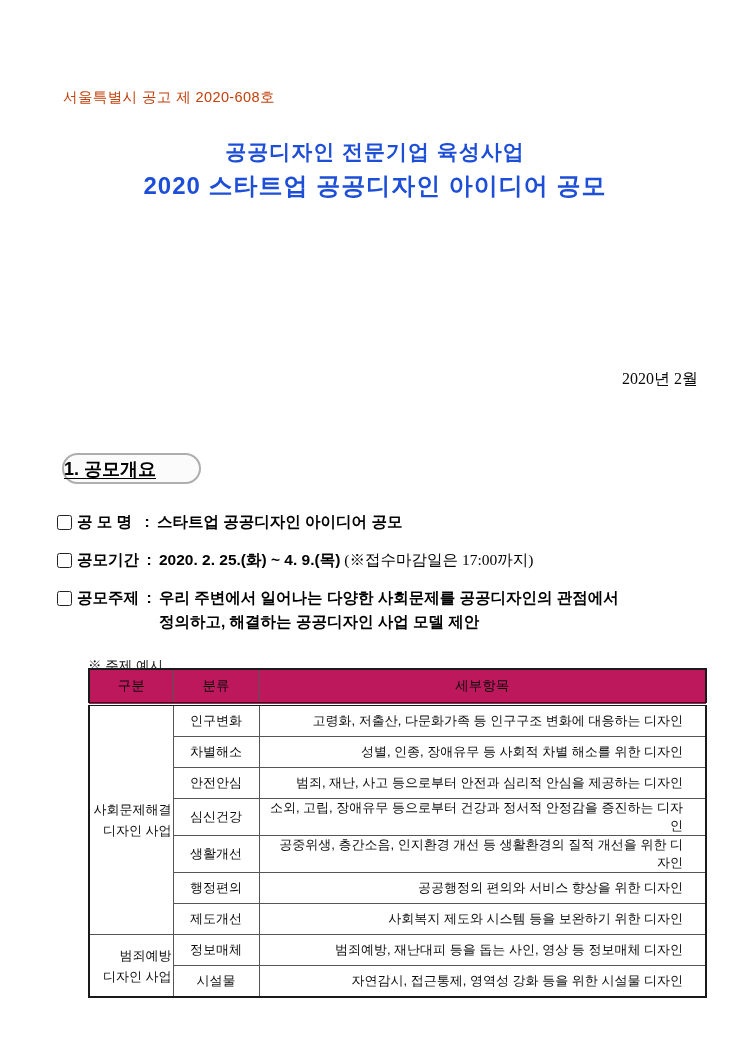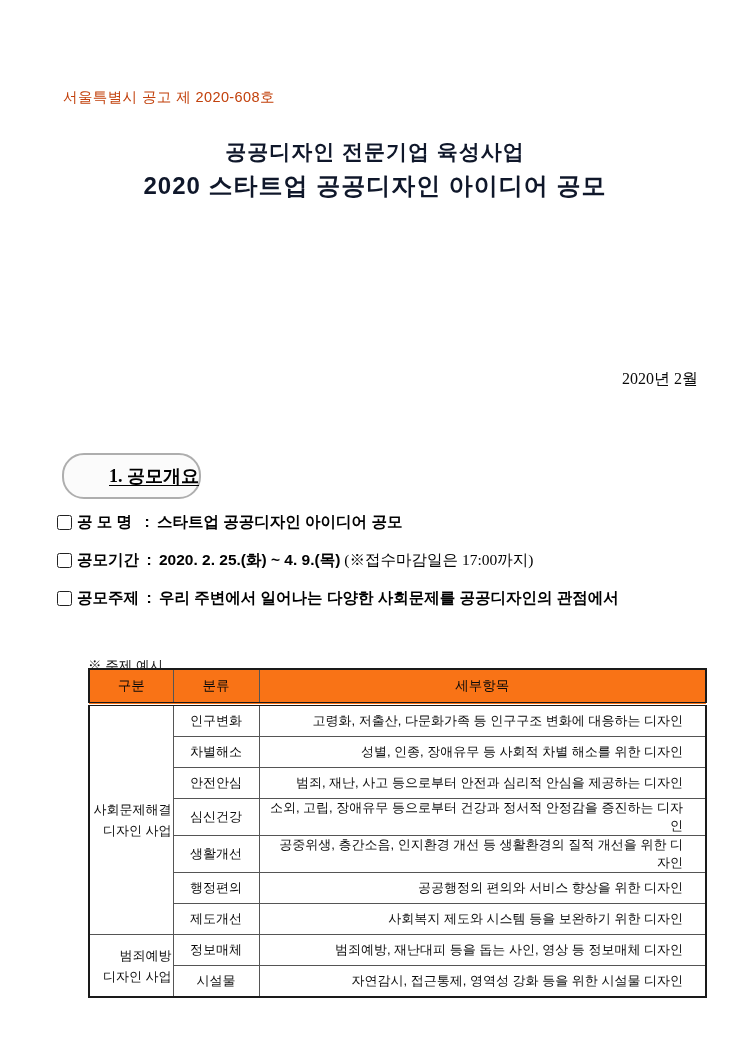--- a/index.html
+++ b/index.html
@@ -4,40 +4,40 @@
 <style>
   html,body { margin:0; padding:0; background:#ffffff; }
   .page {
     position:relative; width:750px; height:1060px; background:#ffffff;
     color:#000; font-family:"Liberation Sans", sans-serif; overflow:hidden;
   }
   .doc-number {
     position:absolute; left:63px; top:88px;
     font-size:14.5px; letter-spacing:0.4px; color:#c2410c;
   }
-  .title-block { position:absolute; left:0; right:0; top:135px; text-align:center; font-weight:bold; color:#0f172a; }
+  .title-block { position:absolute; left:0; right:0; top:135px; text-align:center; font-weight:bold; color:#1d4ed8; }
   .title1 { font-size:21px; line-height:33px; letter-spacing:1px; }
   .title2 { font-size:24px; line-height:35px; letter-spacing:1px; }
   .intro {
     position:absolute; left:63px; top:239px; width:625px; margin:0;
     font-family:"Liberation Serif", serif; font-size:16.5px; line-height:36.5px;
     text-align:justify; text-indent:14px; color:#0a0a0a;
   }
   .date-line {
     position:absolute; right:52px; top:369px;
     font-family:"Liberation Serif", serif; font-size:16px; color:#0a0a0a;
   }
   .signature {
     position:absolute; right:33px; top:396px;
     font-family:"Liberation Serif", serif; font-size:18.5px; letter-spacing:8px; color:#0a0a0a;
   }
   .section-pill {
-    position:absolute; left:62px; top:453px; width:139px; height:46px;
+    position:absolute; left:62px; top:453px; width:139px; height:31px;
     box-sizing:border-box; border:2px solid #aeaeae; border-radius:22px;
-    background:#fbfbfb; display:flex; align-items:center; justify-content:flex-end;font-family:Liberation Serif, serif;
+    background:#fbfbfb; display:flex; align-items:center; justify-content:flex-start;
   }
   .section-pill-text {
     font-size:18px; font-weight:bold; text-decoration:underline;
     text-underline-offset:3px; white-space:nowrap;
   }
   .items { position:absolute; left:57px; top:510px; width:660px; }
   .item {
     display:flex; align-items:flex-start; margin-bottom:14px;
     font-size:15.5px; font-weight:bold; line-height:24px; color:#000;
   }
@@ -54,21 +54,21 @@
     margin-left:4px; white-space:nowrap;
   }
   .table-note { position:absolute; left:88px; top:645px; font-size:13.5px; color:#111;margin-top:12px; }
   .topics-table {
     position:absolute; left:88px; top:668px; width:617px;
     border-collapse:collapse; table-layout:fixed;
     border:2px solid #1a1a1a; font-size:13px; color:#0a0a0a;
   }
   .topics-table th, .topics-table td { border:1px solid #555; }
   .topics-table thead th {
-    background:#f97316; height:30px; font-weight:normal; text-align:center;
+    background:#be185d; height:30px; font-weight:normal; text-align:center;
     border-bottom:4px double #1a1a1a; font-size:13.5px;
   }
   .topics-table tbody td { height:28px; }
   .cell-group { text-align:right; white-space:pre-line; line-height:21px; }
   .cell-cat { text-align:center; }
   .cell-detail { text-align:right; padding:0 22px 0 9px; }
 </style>
 </head>
 <body>
 
@@ -107,20 +107,21 @@
         <span>2020. 2. 25.(화) ~ 4. 9.(목)</span><span class="item-note">(※접수마감일은 17:00까지)</span>
       </div>
     </div>
 
     <div class="item">
       <span class="bullet"></span>
       <span class="item-label">공모주제</span>
       <span class="item-colon">:</span>
       <div class="item-content">
         <span class="line">우리 주변에서 일어나는 다양한 사회문제를 공공디자인의 관점에서</span>
+        <span class="line">정의하고, 해결하는 공공디자인 사업 모델 제안</span>
       </div>
     </div>
 
   </div>
 
   <div class="table-note">※ 주제 예시</div>
 
   <table class="topics-table">
     <colgroup>
       <col style="width:84px">

